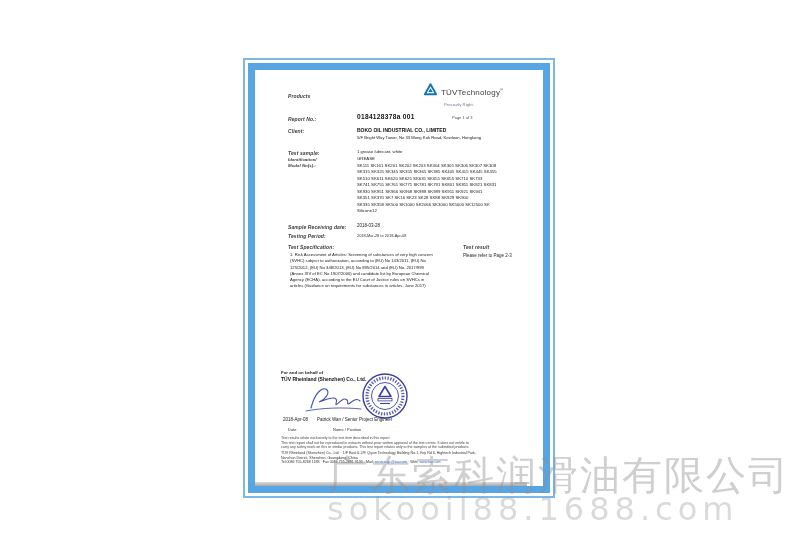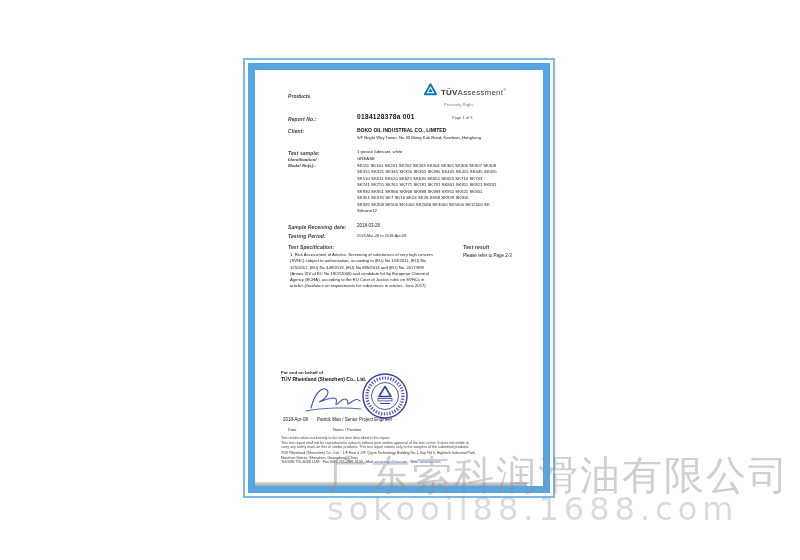--- a/index.html
+++ b/index.html
@@ -20,21 +20,21 @@
   .abs{position:absolute;}
   .lbl{font-size:5px;font-weight:bold;font-style:italic;color:#3a3a3a;letter-spacing:.1px;}
   .lbl-sm{font-size:4.4px;font-weight:bold;font-style:italic;color:#3a3a3a;}
   .val{font-size:4.5px;color:#222;}
   .val-sm{font-size:4.2px;color:#222;}
   
   .products{left:33px;top:23px;}
   .logo{left:168px;top:12px;width:112px;height:26px;}
   .logo-row{display:flex;align-items:center;gap:3px;}
   .brand{font-size:8px;color:#3d3d3d;letter-spacing:.2px;white-space:nowrap;}
-  .brand .tuv{font-weight:bold;}
+  .brand .tuv{font-weight:normal;}
   .brand sup{font-size:4px;}
   .tagline{font-size:4.3px;color:#6f7d8c;margin-left:21px;margin-top:1px;}
   
   .report-label{left:33px;top:46px;}
   .report-no{left:102px;top:43px;font-size:6.6px;font-weight:bold;color:#111;letter-spacing:.3px;}
   .page-ind{left:197px;top:45px;font-size:4px;color:#555;}
   .client-label{left:33px;top:58px;}
   .client-name{left:102px;top:57px;font-size:5px;font-weight:bold;color:#111;}
   .client-addr{left:102px;top:64.5px;}
   .sample-label{left:33px;top:80px;}
@@ -85,21 +85,21 @@
     <div class="abs products lbl">Products</div>
 
     <div class="abs logo">
       <div class="logo-row">
         <span>
           <svg width="15" height="15" viewBox="0 0 24 24">
             <path d="M12 3.5 L21 19.5 L3 19.5 Z" fill="none" stroke="#1075bc" stroke-width="3" stroke-linejoin="round"></path>
             <path d="M12 10 L15.5 16 L8.5 16 Z" fill="#1075bc"></path>
           </svg>
         </span>
-        <span class="brand"><span class="tuv">TÜV</span><span>Assessment</span><sup>®</sup></span>
+        <span class="brand"><span class="tuv">TÜV</span><span>Technology</span><sup>®</sup></span>
       </div>
       <div class="tagline">Precisely Right.</div>
     </div>
 
     <div class="abs report-label lbl">Report No.:</div>
     <div class="abs report-no">0184128378a 001</div>
     <div class="abs page-ind">Page 1 of 3</div>
 
     <div class="abs client-label lbl">Client:</div>
     <div class="abs client-name">BOKO OIL INDUSTRIAL CO., LIMITED</div>

